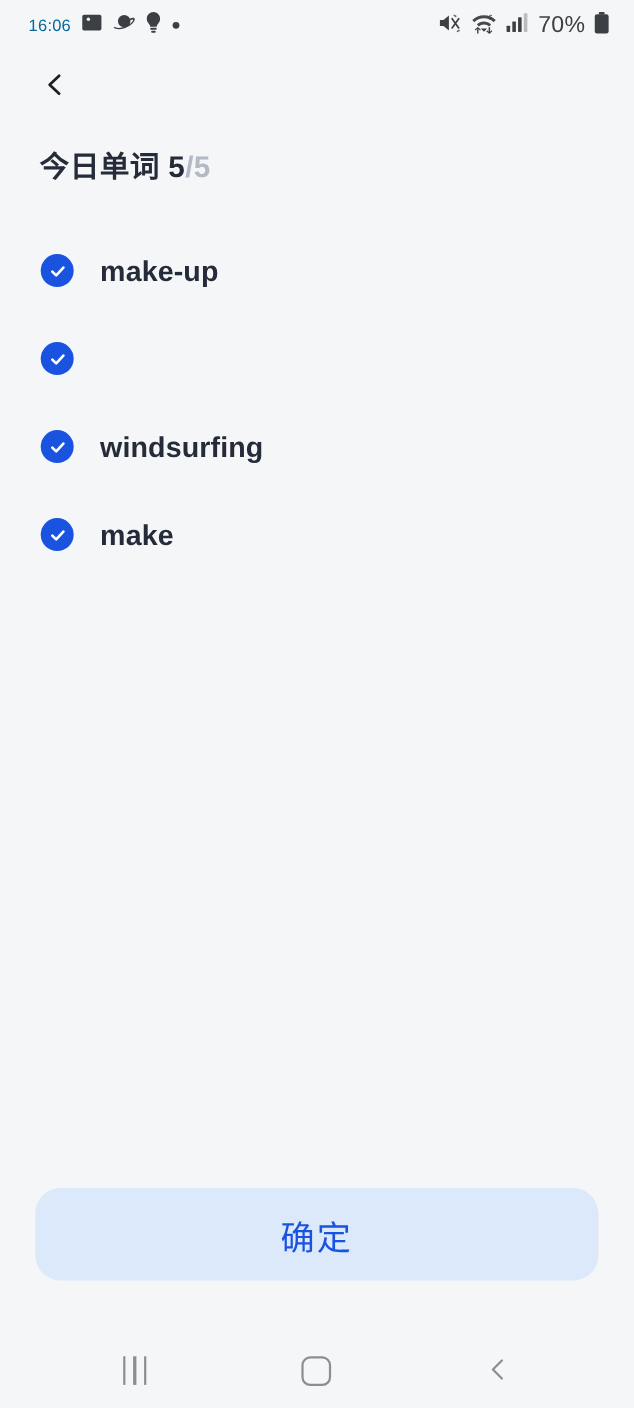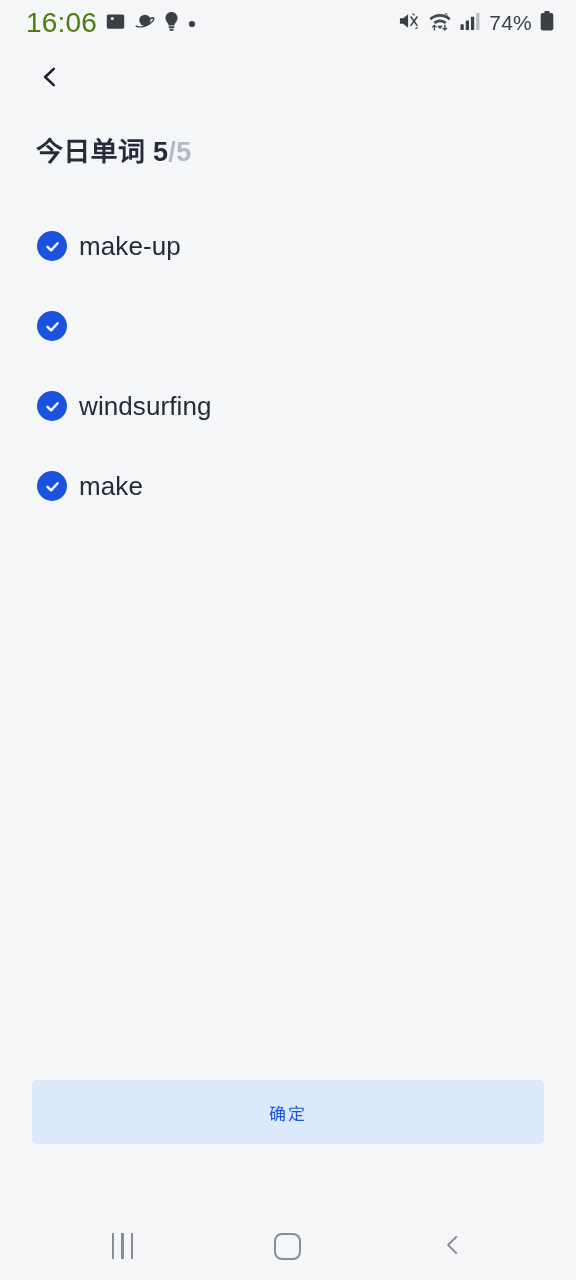--- a/index.html
+++ b/index.html
@@ -25,22 +25,22 @@
     align-items:center;
     justify-content:space-between;
     padding:0 22px 0 26px;
   }
   .status-left {
     display:flex;
     align-items:center;
     gap:9px;
   }
   .status-time {
-    font-size:28px;
-    color:#4d7c0f;
+    font-size:15px;
+    color:#0369a1;
     letter-spacing:0.2px;
     font-weight:400;
   }
   .status-right {
     display:flex;
     align-items:center;
     gap:8px;
   }
   .status-battery-text {
     font-size:21px;
@@ -96,43 +96,43 @@
     width:30px;
     height:30px;
     border-radius:50%;
     background:#1a53e0;
     flex:0 0 30px;
     display:flex;
     align-items:center;
     justify-content:center;
   }
   .word-label {
-    margin-left:12px;
+    margin-left:24px;
     font-size:26px;
-    font-weight:normal;
+    font-weight:bold;
     color:#262b3a;
     letter-spacing:0.1px;
   }
 
   
   .confirm-wrap {
     position:absolute;
     left:0;
     right:0;
     top:1080px;
     padding:0 32px;
   }
   .confirm-btn {
     width:100%;
-    height:64px;
+    height:84px;
     border:none;
-    border-radius:5px;
+    border-radius:23px;
     background:#dce9fb;
     color:#1a53e0;
-    font-size:17px;
+    font-size:31px;
     font-family:"Liberation Sans","DejaVu Sans",sans-serif;
     letter-spacing:2px;
     cursor:pointer;
     display:flex;
     align-items:center;
     justify-content:center;
   }
 
   
   .nav-bar {
@@ -231,21 +231,21 @@
 
     <span class="sicon">
       <svg width="21" height="19" viewBox="0 0 22 20" fill="#3c3f43">
         <rect x="0.5" y="13" width="3.4" height="6" rx="0.6"></rect>
         <rect x="6" y="9" width="3.4" height="10" rx="0.6"></rect>
         <rect x="11.5" y="5" width="3.4" height="14" rx="0.6"></rect>
         <rect x="17" y="1" width="3.4" height="18" rx="0.6" opacity="0.32"></rect>
       </svg>
     </span>
 
-    <span class="status-battery-text">74%</span>
+    <span class="status-battery-text">70%</span>
 
     <span class="sicon">
       <svg width="14" height="20" viewBox="0 0 14 20" fill="#3c3f43">
         <rect x="4.4" y="0" width="5.2" height="2.1" rx="0.7"></rect>
         <rect x="0.7" y="2" width="12.6" height="17.4" rx="2.1"></rect>
       </svg>
     </span>
   </div>
 </div>
 

